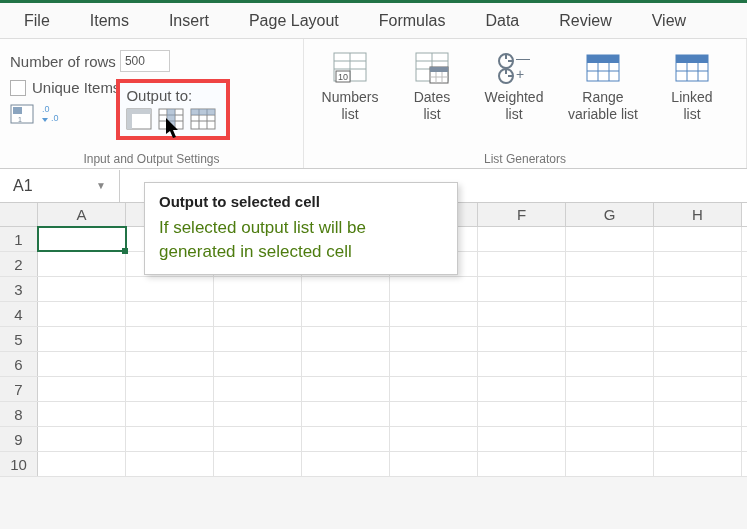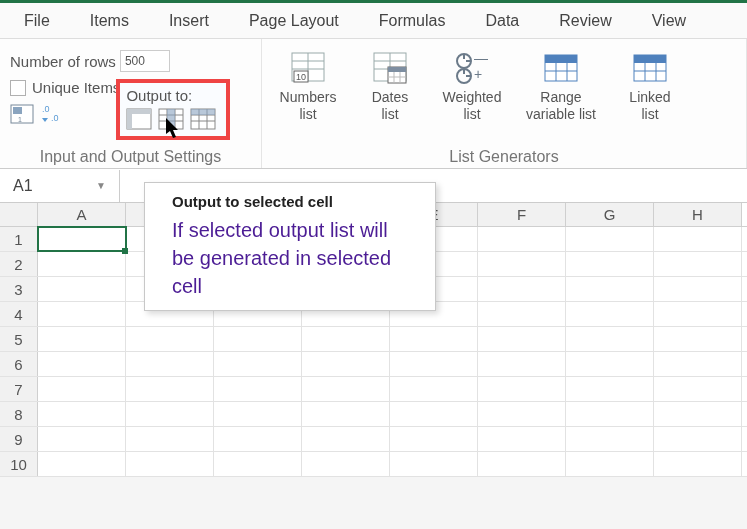--- a/index.html
+++ b/index.html
@@ -51,27 +51,27 @@
     position: relative;
     padding: 4px 10px 20px 10px;
     border-right: 1px solid #e5e5e5;
   }
   .group-label {
     position: absolute;
     bottom: 2px;
     left: 0;
     right: 0;
     text-align: center;
-    font-size: 16px;
+    font-size: 12px;
     color: #757575;
   }
 
   
   .io-group {
-    width: 262px;
+    width: 304px;
   }
   .io-row1 {
     display: flex;
     align-items: center;
     height: 28px;
     margin-top: 4px;
   }
   .io-row1 label {
     font-size: 15px;
     color: #555;
@@ -173,37 +173,37 @@
     align-items: center;
     justify-content: space-between;
   }
   .namebox .dd { font-size: 10px; color: #888; }
 
   
   .tooltip {
     position: absolute;
     top: 182px;
     left: 144px;
-    width: 292px;
+    width: 314px;
     background: #fff;
     border: 1px solid #c8c8c8;
     box-shadow: 3px 3px 6px rgba(0,0,0,0.15);
-    padding: 10px 27px;
+    padding: 10px 14px;
     z-index: 10;
   }
   .tooltip h4 {
     margin: 0 0 6px 0;
     font-size: 15px;
     font-weight: 600;
     color: #222;
   }
   .tooltip p {
     margin: 0;
-    font-size: 20px;
-    color: #4c1d95;
+    font-size: 17px;
+    color: #4d7c0f;
     line-height: 1.4;
   }
 
   
   .sheet {
     position: relative;
     background: #fff;
   }
   .colhdrs {
     display: flex;

